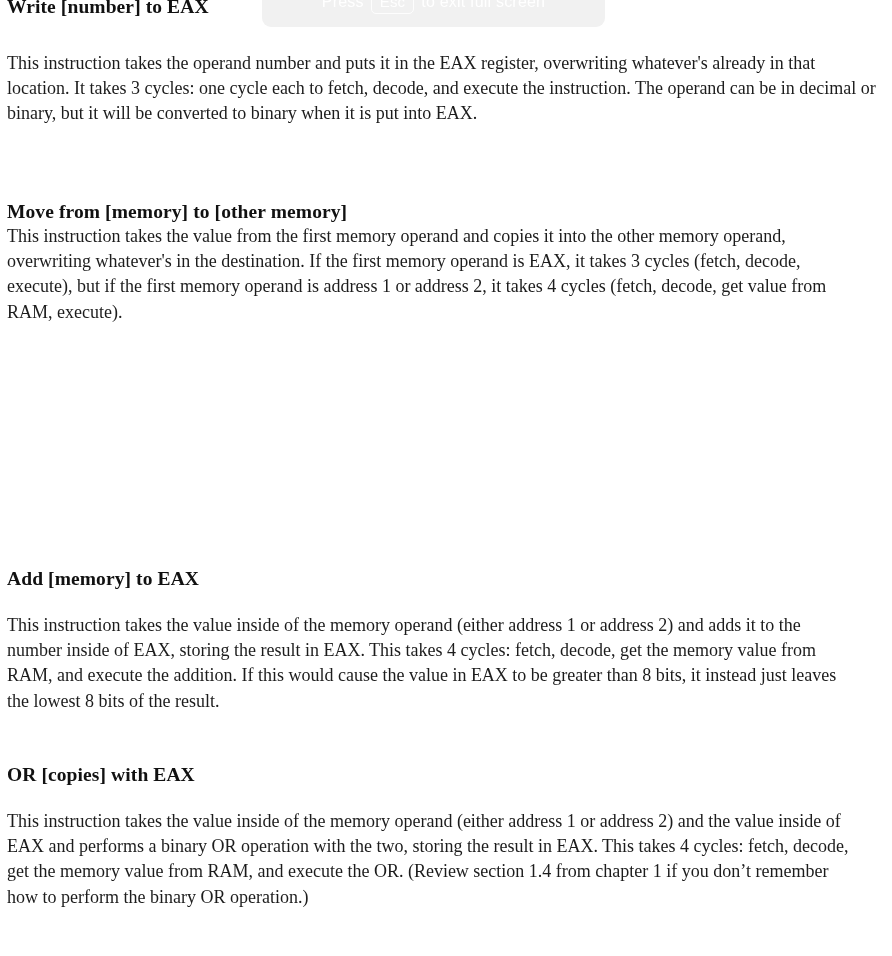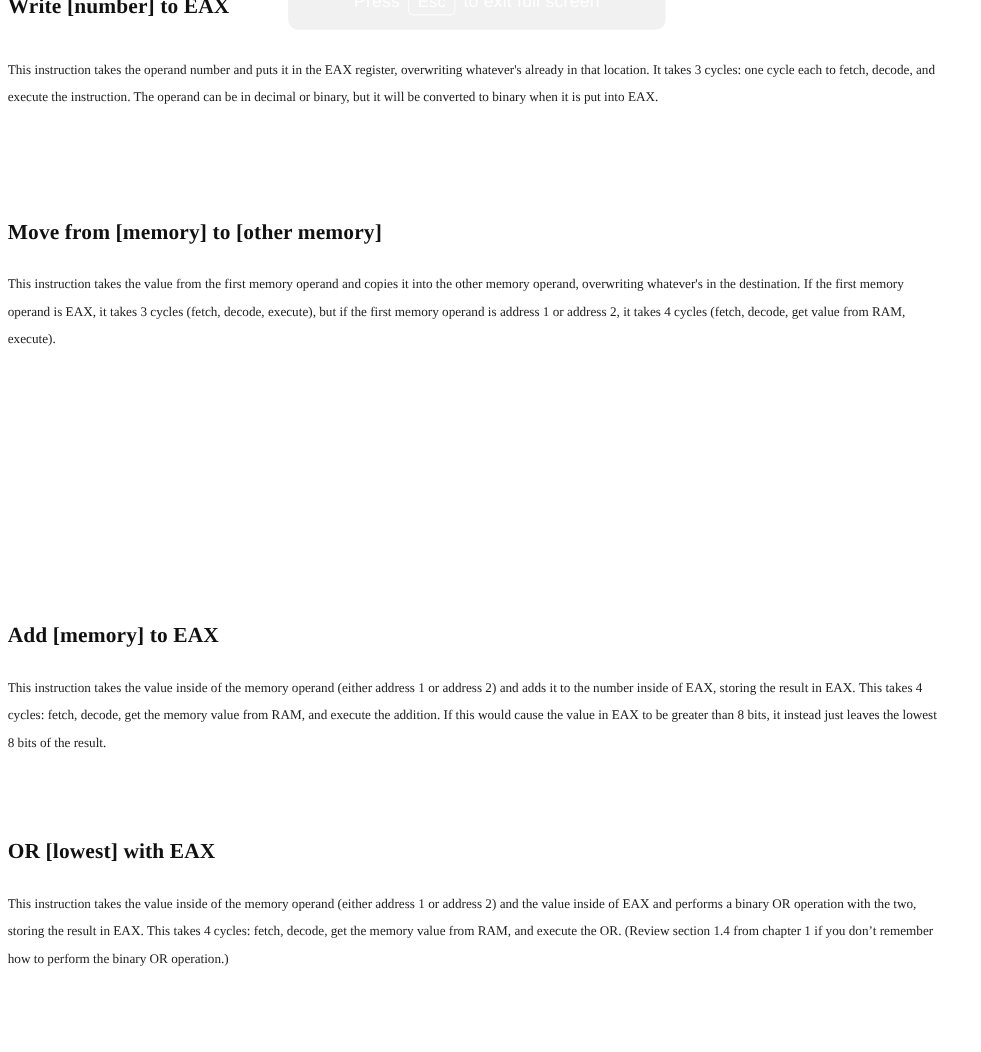--- a/index.html
+++ b/index.html
@@ -69,34 +69,34 @@
     font-size: 19.5px;
     line-height: 24px;
     color: #111111;
     margin: 0;
     padding: 0;
     letter-spacing: 0.1px;
   }
   .section-body {
     font-family: "Liberation Serif", "DejaVu Serif", serif;
     font-weight: normal;
-    font-size: 12px;
+    font-size: 18px;
     line-height: 25.2px;
     color: #1c1c1c;
     margin: 0;
     padding: 0;
     text-align: left;
   }
 
   
   #sec-write            { position: absolute; left: 7px; top: -5px;  width: 870px; }
   #sec-write .section-body  { margin-top: 32px; }
 
   #sec-move             { position: absolute; left: 7px; top: 200px; width: 850px; }
-  #sec-move .section-body   { margin-top: 22px; }
+  #sec-move .section-body   { }
 
   #sec-decrement        { position: absolute; left: 7px; top: 396px; width: 850px; }
   #sec-decrement .section-body { margin-top: 22px; }
 
   #sec-add              { position: absolute; left: 7px; top: 567px; width: 850px; }
   #sec-add .section-body    { margin-top: 22px; }
 
   #sec-or               { position: absolute; left: 7px; top: 763px; width: 850px; }
   #sec-or .section-body     { margin-top: 22px; }
 </style>
@@ -117,21 +117,21 @@
 
   <section class="section" id="sec-decrement">
   </section>
 
   <section class="section" id="sec-add">
     <h2 class="section-heading">Add [memory] to EAX</h2>
     <p class="section-body">This instruction takes the value inside of the memory operand (either address 1 or address 2) and adds it to the number inside of EAX, storing the result in EAX. This takes 4 cycles: fetch, decode, get the memory value from RAM, and execute the addition. If this would cause the value in EAX to be greater than 8 bits, it instead just leaves the lowest 8 bits of the result.</p>
   </section>
 
   <section class="section" id="sec-or">
-    <h2 class="section-heading">OR [lowest] with EAX</h2>
+    <h2 class="section-heading">OR [copies] with EAX</h2>
     <p class="section-body">This instruction takes the value inside of the memory operand (either address 1 or address 2) and the value inside of EAX and performs a binary OR operation with the two, storing the result in EAX. This takes 4 cycles: fetch, decode, get the memory value from RAM, and execute the OR. (Review section 1.4 from chapter 1 if you don’t remember how to perform the binary OR operation.)</p>
   </section>
 
 </div>
 
 <div id="fullscreen-overlay">
   <span class="ov-text">Press</span>
   <span class="ov-key">Esc</span>
   <span class="ov-text">to exit full screen</span>
 </div>

